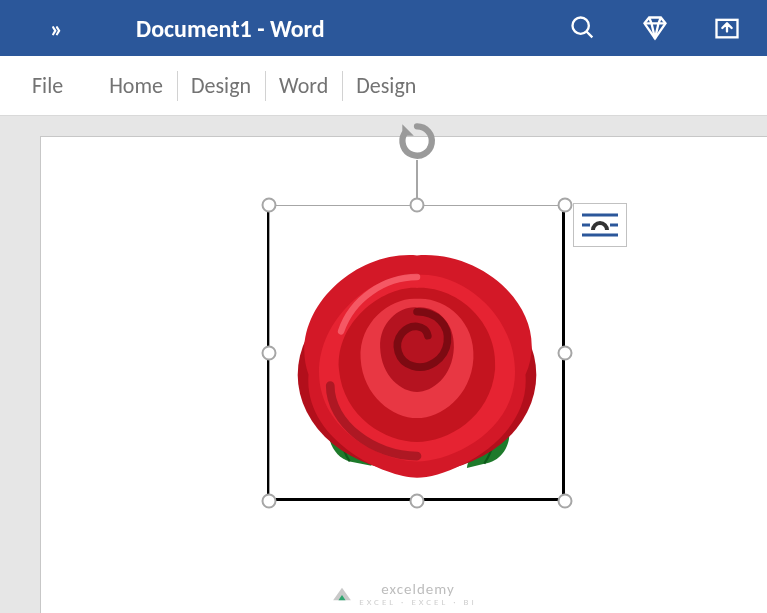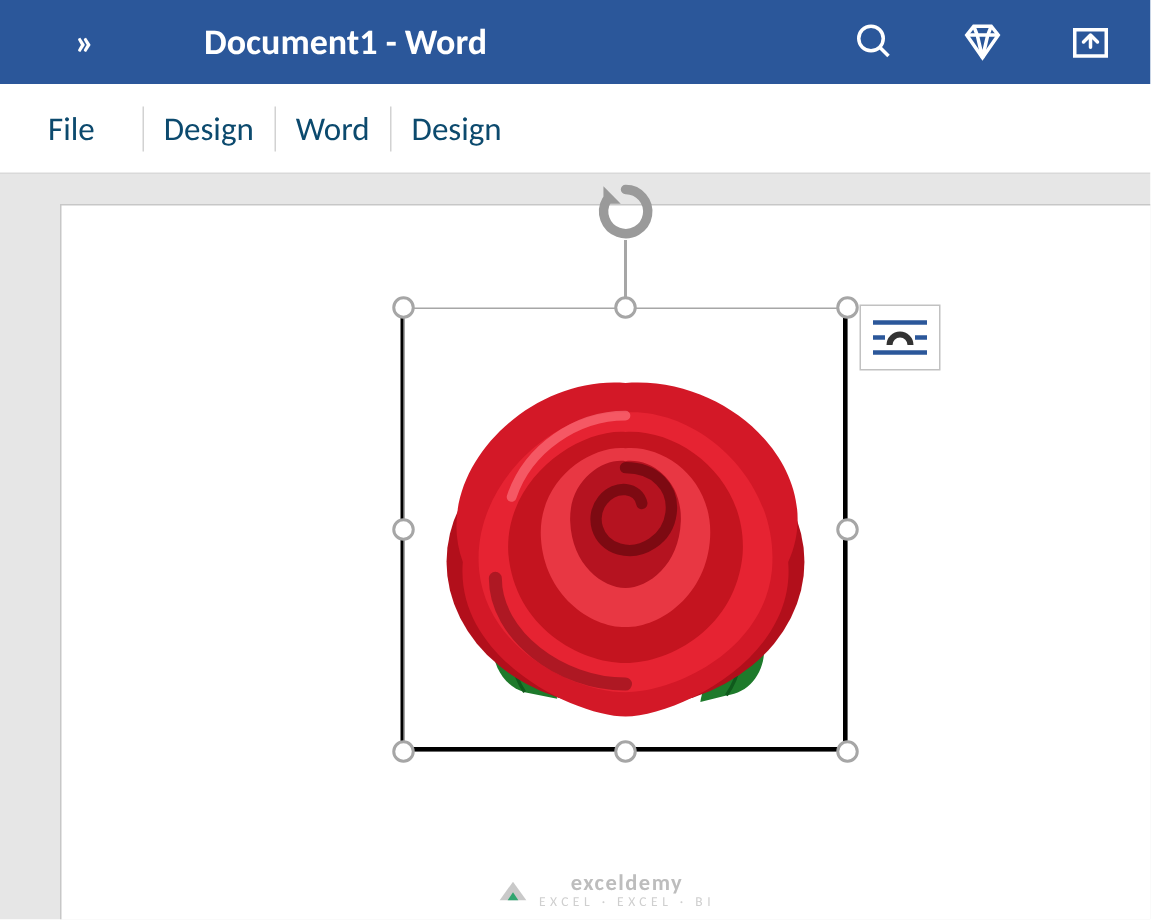--- a/index.html
+++ b/index.html
@@ -55,21 +55,21 @@
 
   
   .ribbon {
     background: #fff;
     height: 60px;
     border-bottom: 1px solid #d9d9d9;
     display: flex;
     align-items: center;
     padding-left: 18px;
     font-size: 22px;
-    color: #0c4a6e;
+    color: #737373;
   }
   .ribbon-tab {
     padding: 0 14px;
     height: 46px;
     line-height: 46px;
     cursor: pointer;
     position: relative;
   }
   .ribbon-tab.file { padding-right: 32px; }
   .ribbon-tab + .ribbon-tab::before {
@@ -194,21 +194,21 @@
     text-align: center;
     font-size: 15px;
     letter-spacing: 1px;
     color: #bdbdbd;
     display: flex;
     align-items: center;
     justify-content: center;
     gap: 6px;
   }
   .watermark .sub { font-size: 9px; letter-spacing: 3px; display: block; color: #cfcfcf; margin-top: -2px;}
-  .watermark .main { font-weight: 700; }
+  .watermark .main { font-weight: 400; }
   .watermark .wm-icon { width: 22px; height: 16px; }
 </style>
 </head>
 <body>
 
 <div class="titlebar">
   <div class="title-left">
     <span class="chev">»</span>
   </div>
   <div class="title-center">Document1  -  Word</div>
@@ -229,20 +229,21 @@
       <svg viewBox="0 0 24 24">
         <rect x="3" y="5" width="18" height="15"></rect>
         <path d="M12 15 L12 9 M8 12 L12 8 L16 12" stroke-linejoin="round" stroke-linecap="round"></path>
       </svg>
     </div>
   </div>
 </div>
 
 <div class="ribbon">
   <div class="ribbon-tab file">File</div>
+  <div class="ribbon-tab home">Home</div>
   <div class="ribbon-tab">Design</div>
   <div class="ribbon-tab">Word</div>
   <div class="ribbon-tab">Design</div>
 </div>
 
 <div class="doc-bg">
   <div class="page">
 
     <div class="sel">
       <div class="rot-stem"></div>

